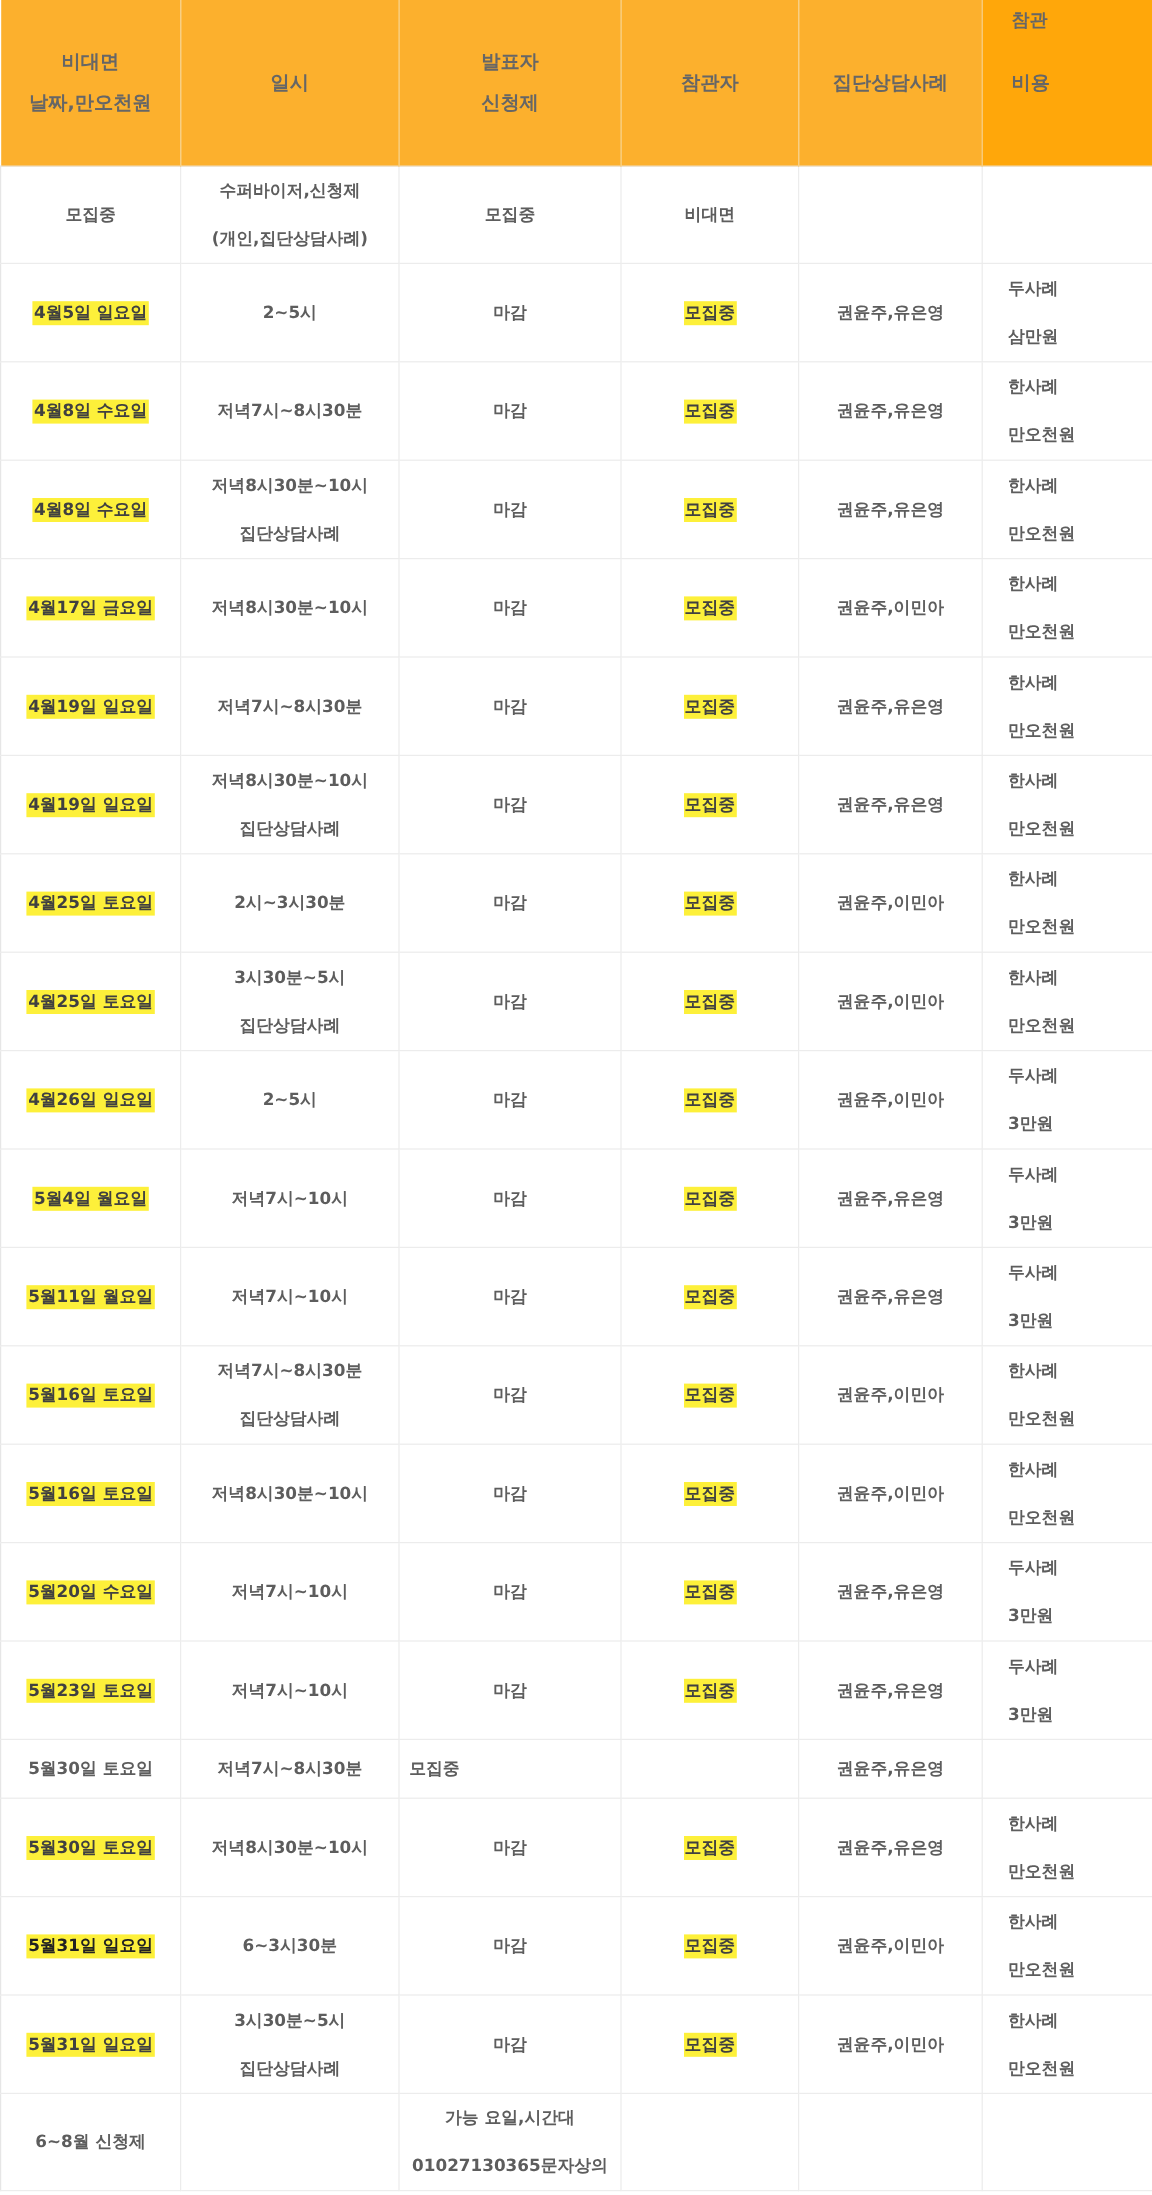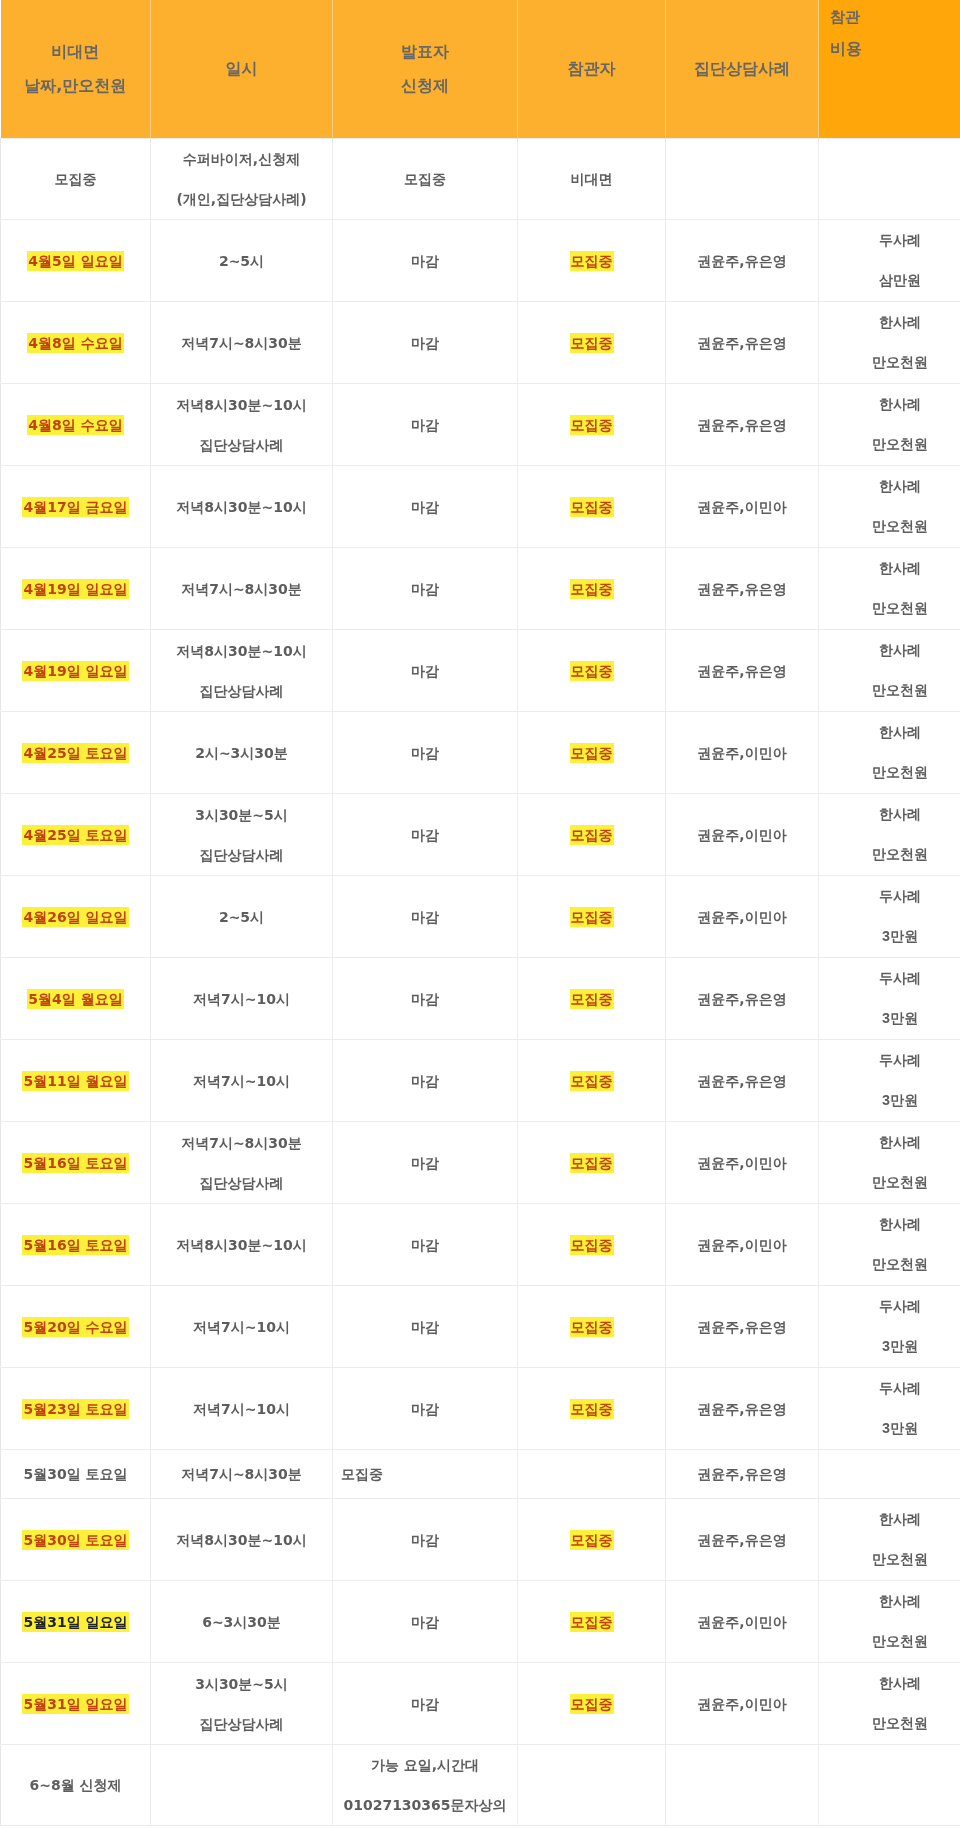--- a/index.html
+++ b/index.html
@@ -1,31 +1,31 @@
 <!DOCTYPE html>
 <html><head>
 <meta charset="utf-8">
 <style>
   html, body { margin:0; padding:0; background:#ffffff; }
   body { width:960px; height:1829px; overflow:hidden; font-family:"DejaVu Sans", "Liberation Sans", sans-serif; color:#555; }
   table { border-collapse:collapse; width:960px; table-layout:fixed; }
   col.c0 { width:150px; } col.c1 { width:182px; } col.c2 { width:185px; }
   col.c3 { width:148px; } col.c4 { width:153px; } col.c5 { width:142px; }
   thead th { background:#fcb02d; color:#666; font-weight:bold; font-size:16px; height:138px; border-right:1px solid #f7cf84; line-height:34px; vertical-align:middle; padding:0; }
-  thead th.cost { background:#ffa70a; text-align:left; padding-left:11px; vertical-align:top; border-right:none; }
+  thead th.cost { background:#ffa70a; text-align:left; padding-left:24px; vertical-align:top; border-right:none; }
   thead th.cost .l1 { display:block; margin-top:2px; font-size:15px; line-height:30px; }
-  thead th.cost .l2 { display:block; margin-top:2px; line-height:30px; }
+  thead th.cost .l2 { display:block; margin-top:22px; line-height:30px; }
   tbody td { border:1px solid #ececec; text-align:center; font-size:14px; font-weight:bold; color:#5d5d5d; padding:0; line-height:40px; vertical-align:middle; }
-  tbody td.cost { text-align:center; padding-left:21px; vertical-align:top; line-height:40px; padding-top:1px;font-family:Liberation Mono, monospace; }
+  tbody td.cost { text-align:left; padding-left:21px; vertical-align:top; line-height:40px; padding-top:1px; }
   tbody td:first-child { border-left:1px solid #e6e6e6; }
   tr.r { height:82px; }
   tr.r-short { height:49px; }
   tr.r-first { height:81px; }
   tr.r-last { height:74px; }
-  .hl { background:#fdf03a; color:#c2410c; padding:2px 1px; }
+  .hl { background:#fdf03a; color:#404040; padding:2px 1px; }
   .hl-dark { background:#fdf03a; color:#222; padding:2px 1px; }
   .line { display:block; }
   td.left { text-align:left; padding-left:8px; }
 </style>
 </head>
 <body>
 
 <table>
   <colgroup>
       <col class="c0">

